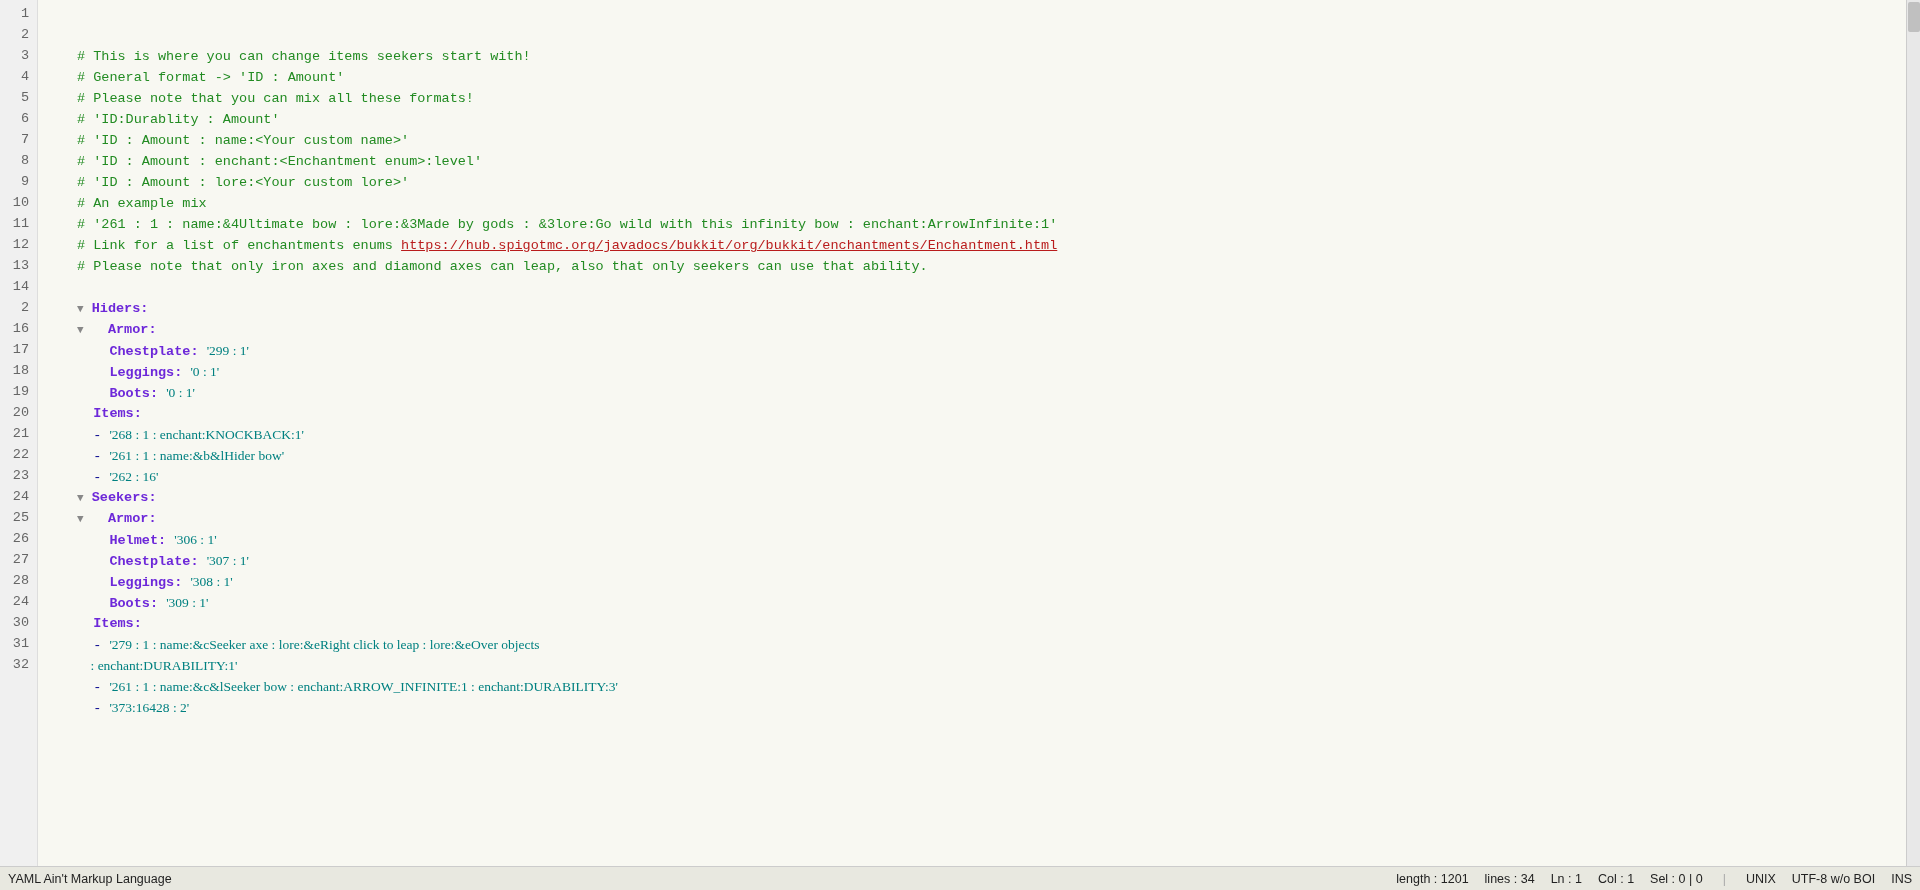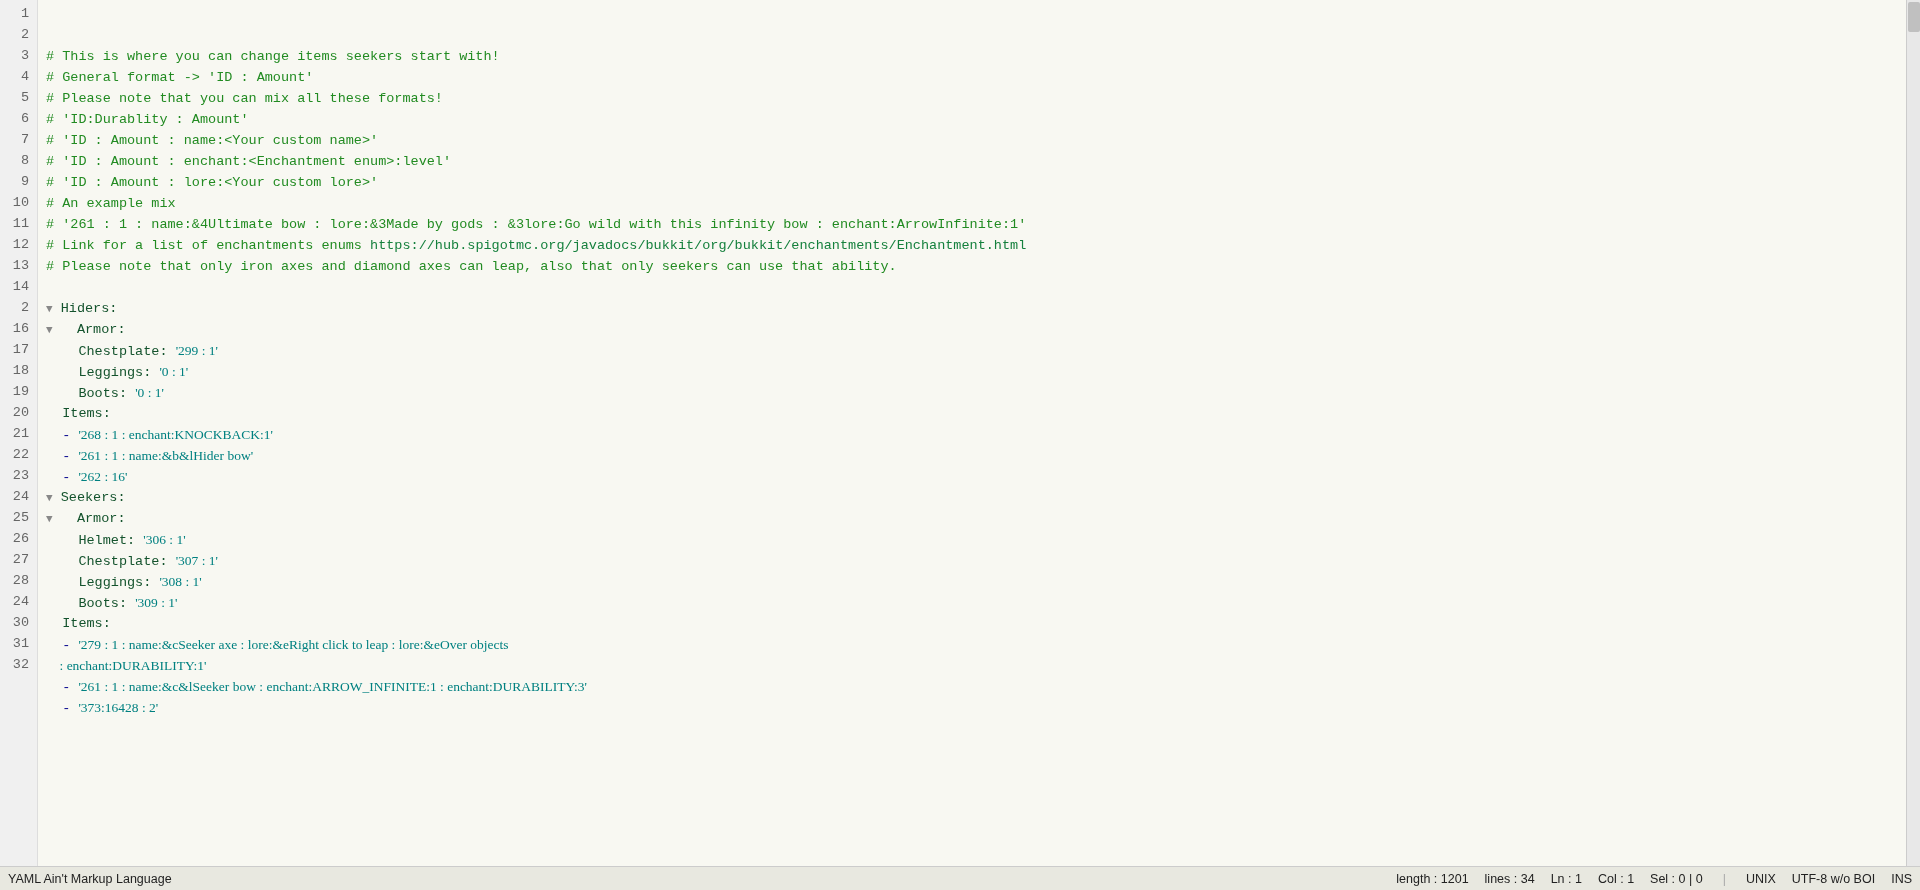--- a/index.html
+++ b/index.html
@@ -59,20 +59,21 @@
       white-space: pre;
       background: #f8f8f2;
     }
 
     .code-line {
       display: block;
       height: 21px;
       line-height: 21px;
       white-space: pre;
       font-size: 13.5px;
+      margin-left: 31px;
     }
 
     
     #scrollbar-track {
       width: 14px;
       background: #e8e8e8;
       border-left: 1px solid #ccc;
       position: relative;
       display: flex;
       flex-direction: column;
@@ -81,22 +82,22 @@
     #scrollbar-thumb {
       width: 12px;
       height: 30px;
       background: #c0c0c0;
       border-radius: 2px;
       margin-top: 2px;
     }
 
     
     .comment { color: #228b22; }
-    .link { color: #15803d; }
-    .key { color: #14532d; font-weight: normal; }
+    .link { color: #b91c1c; text-decoration: underline; }
+    .key { color: #6d28d9; font-weight: bold; }
     .value-str { color: #008080; font-family: Liberation Serif, serif; }
     .dash { color: #00008b; }
     .fold-icon { color: #888; font-size: 11px; cursor: pointer; user-select: none; }
 
     #status-bar {
       height: 24px;
       background: #e8e8e0;
       border-top: 1px solid #ccc;
       display: flex;
       align-items: center;

